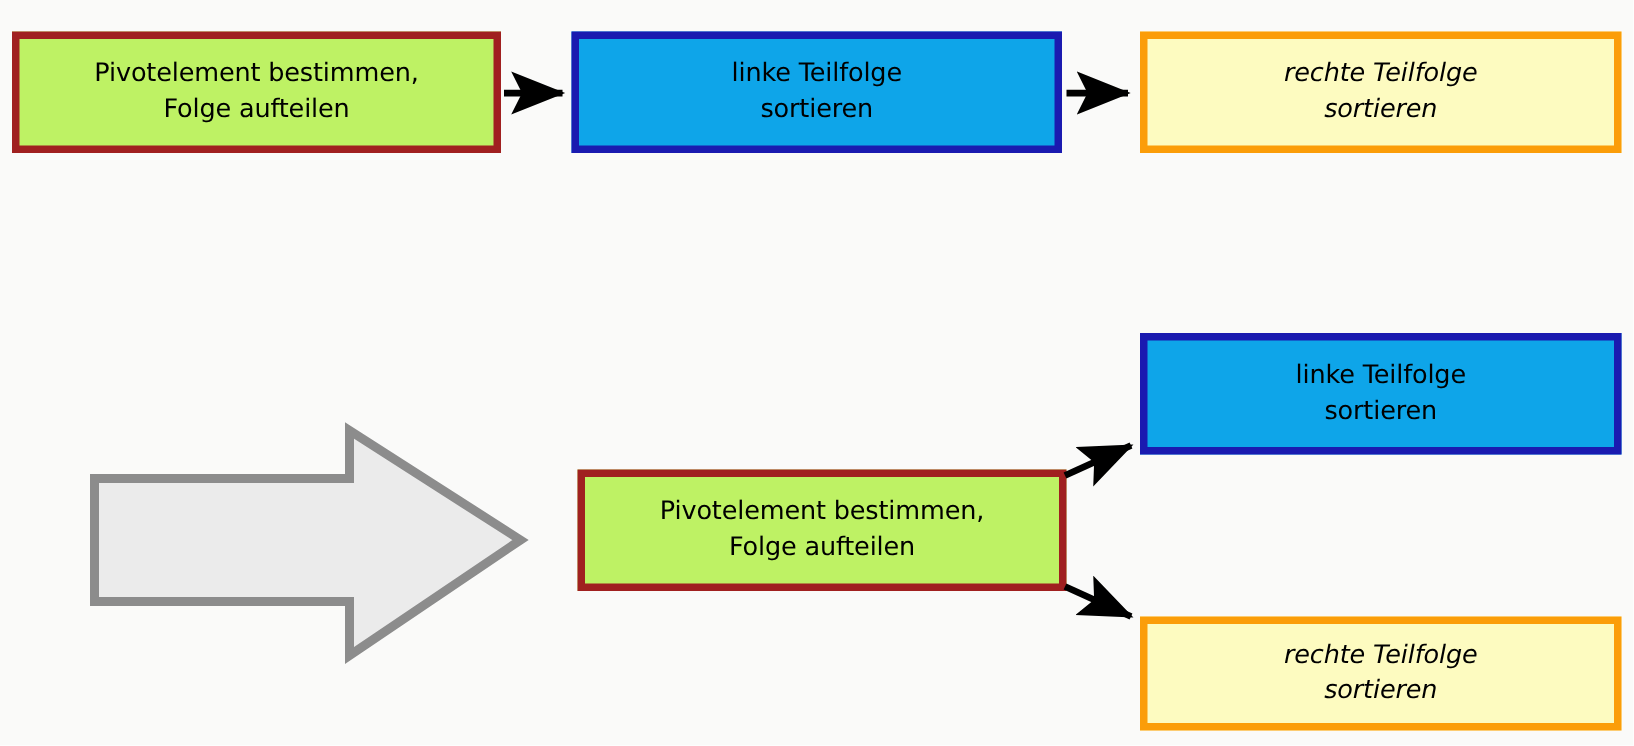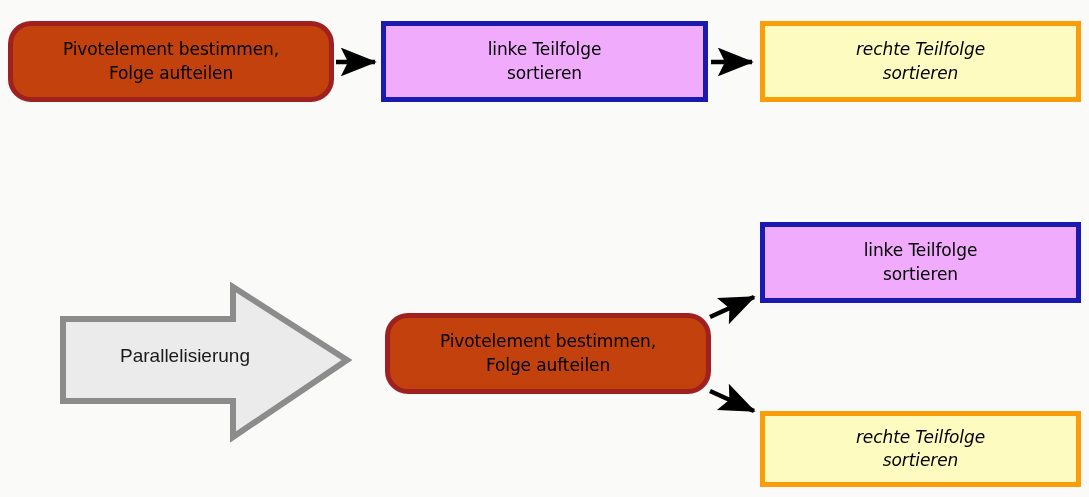--- a/index.html
+++ b/index.html
@@ -26,27 +26,26 @@
     justify-content: center;
     text-align: center;
     color: #000000;
     font-size: 17px;
     line-height: 1.38;
     letter-spacing: -0.1px;
     white-space: pre-line;
     border-style: solid;
   }
   .box.red {
-    background: #c2410c;
+    background: #bef264;
     border-color: #a02020;
     border-width: 5px;
-    border-radius: 23px;
   }
   .box.blue {
-    background: #f0abfc;
+    background: #0ea5e9;
     border-color: #1a1ab0;
     border-width: 5px;
   }
   .box.yellow {
     background: #fdfbc0;
     border-color: #fb9d09;
     border-width: 5px;
     font-style: italic;
   }
 
@@ -99,21 +98,20 @@
 
   <div class="box red" style="left:385px; top:313px; width:326px; height:81px;">Pivotelement bestimmen,
 Folge aufteilen</div>
 
   <div class="box yellow" style="left:760px; top:411px; width:321px; height:76px;">rechte Teilfolge
 sortieren</div>
 
   <svg id="paral-arrow" viewBox="0 0 300 165">
     <polygon points="8,39 178,39 178,7 292,80 178,157 178,121 8,121" fill="#ebebeb" stroke="#8c8c8c" stroke-width="6" stroke-linejoin="miter"></polygon>
   </svg>
-  <div id="paral-label">Parallelisierung</div>
 
   <svg id="links" viewBox="0 0 1089 497">
     <defs>
       <marker id="ah" markerWidth="9" markerHeight="9" refX="7.6" refY="3.2" orient="auto" markerUnits="strokeWidth">
         <path d="M0,0 L8,3.2 L0,6.4 L1.6,3.2 z" fill="#000000"></path>
       </marker>
     </defs>
 
     <line x1="336" y1="62" x2="375" y2="62" stroke="#000000" stroke-width="4.5" marker-end="url(#ah)"></line>
 

